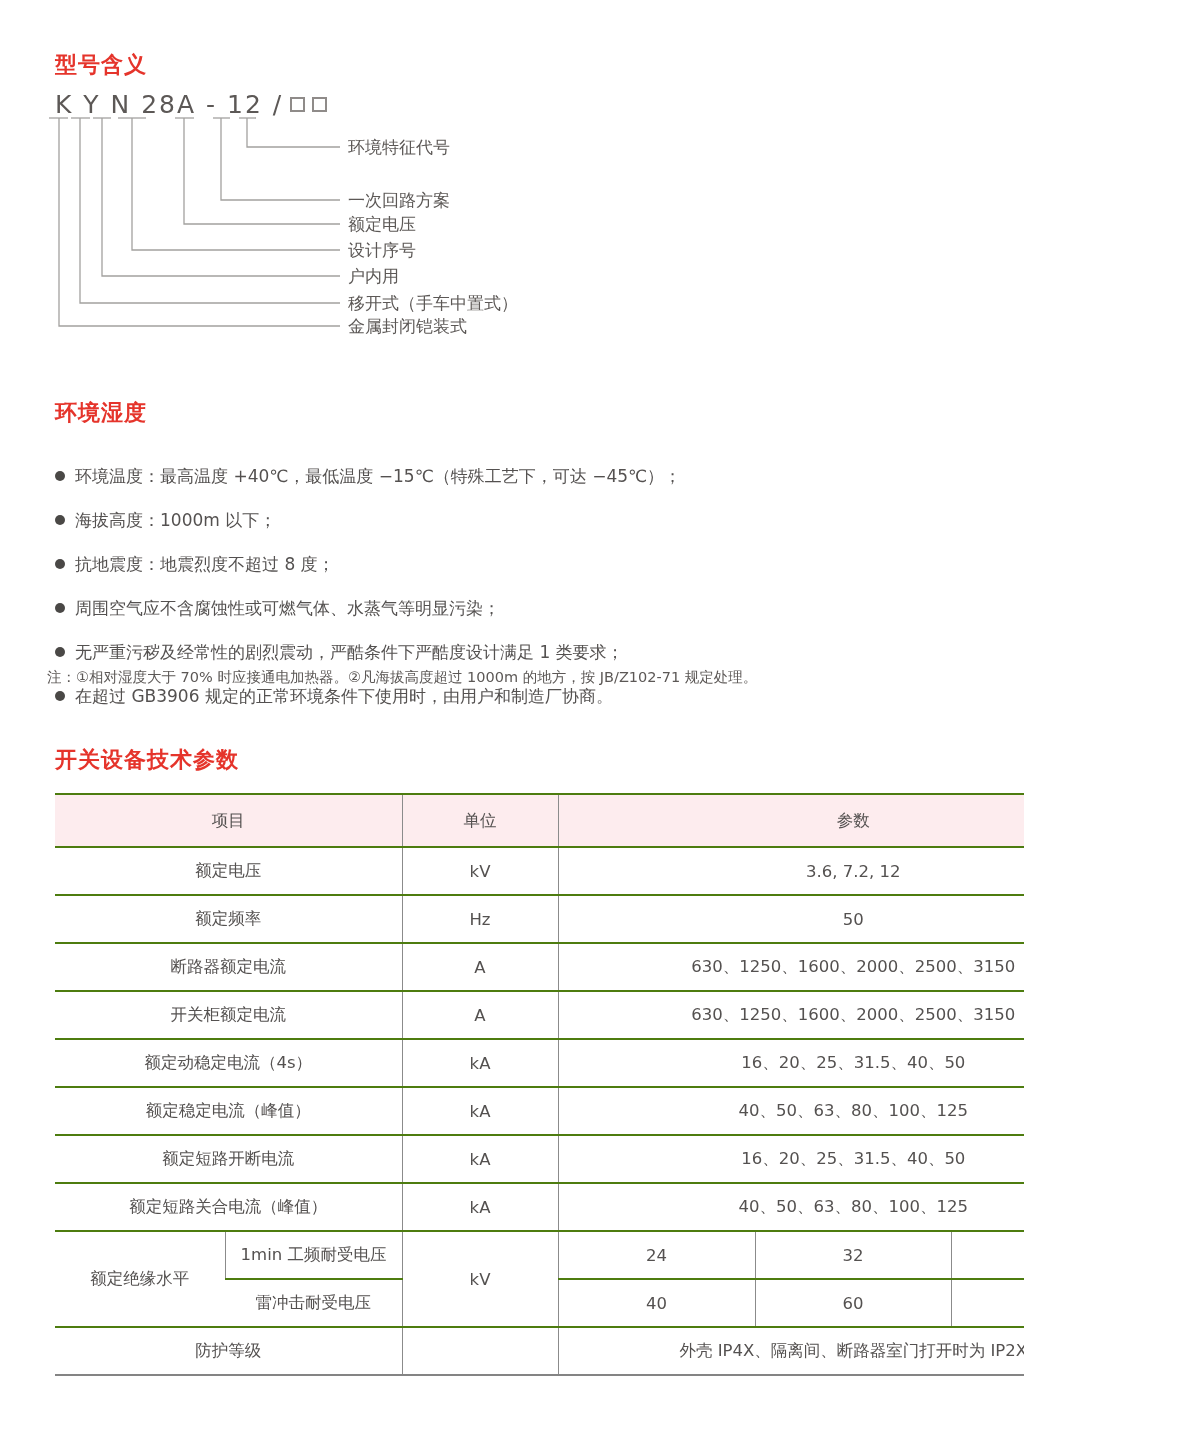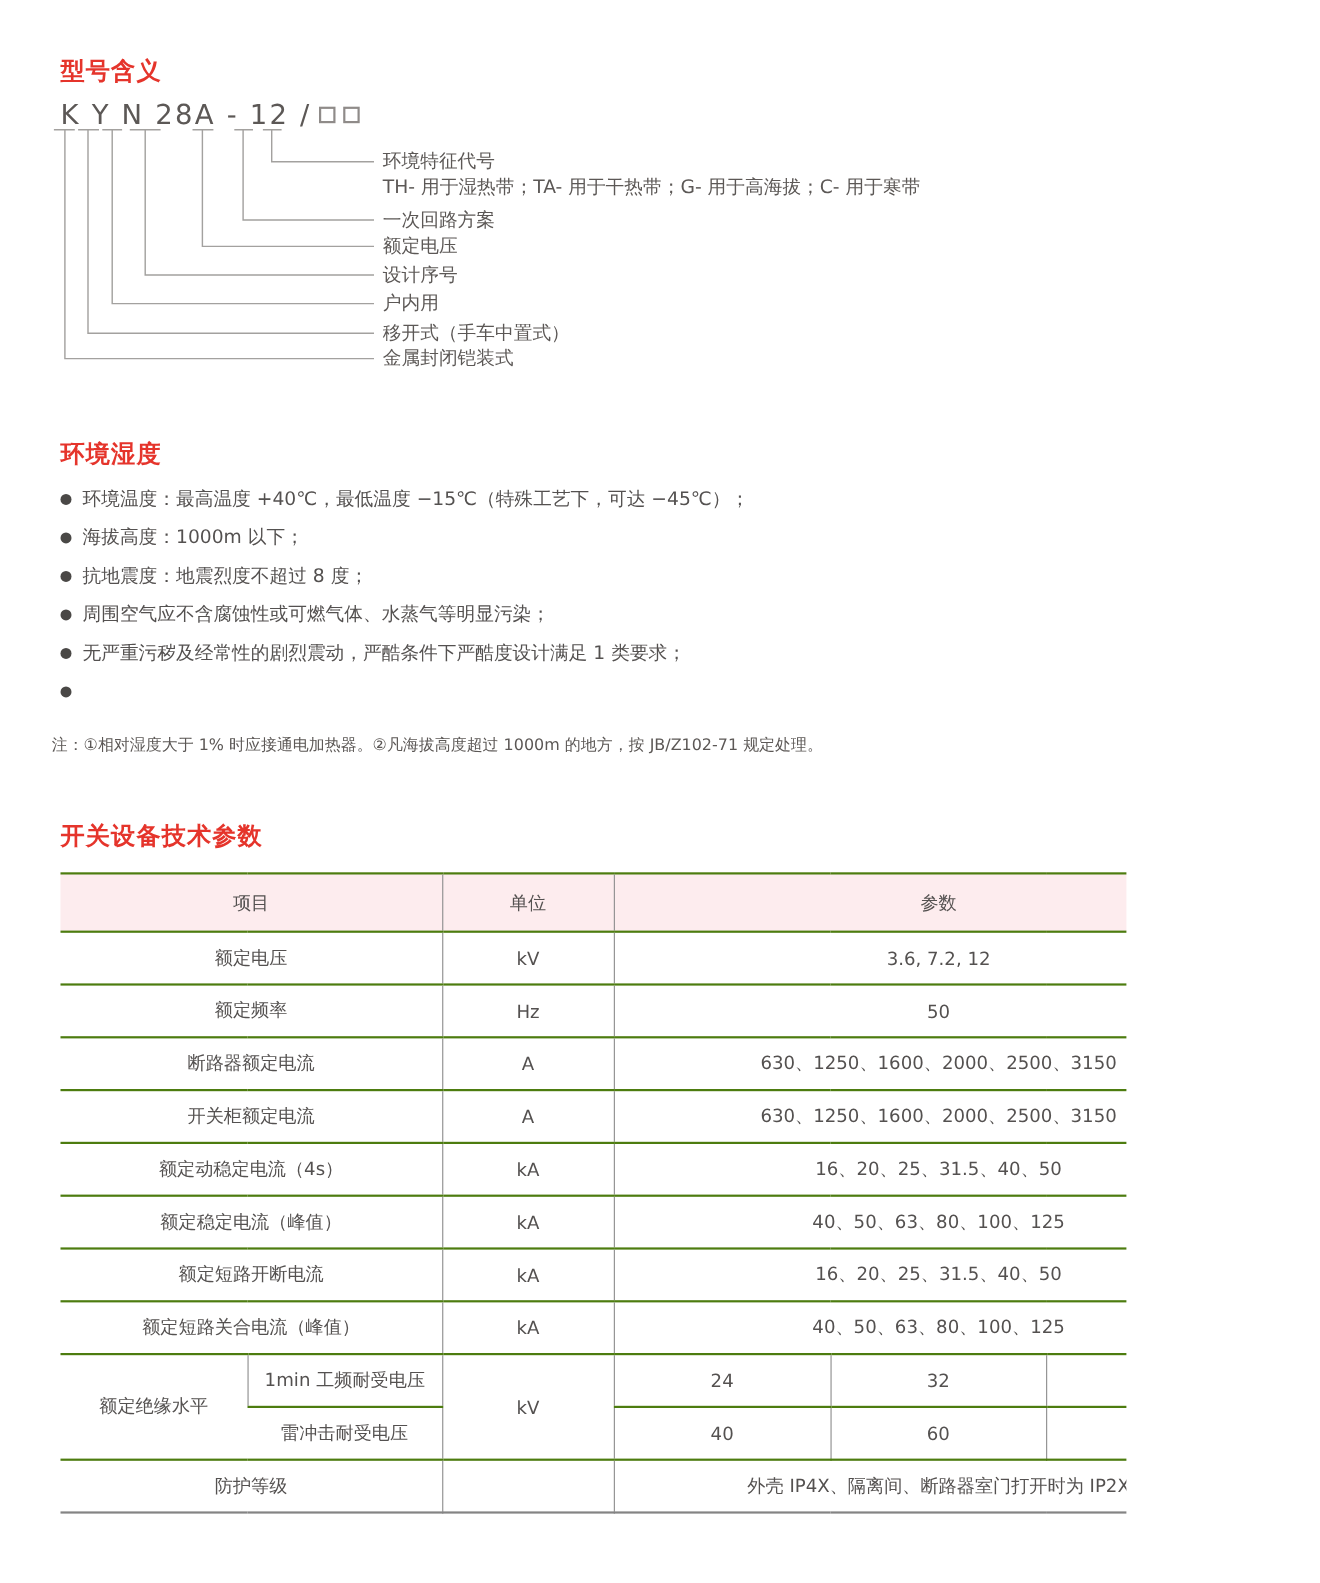--- a/index.html
+++ b/index.html
@@ -33,21 +33,21 @@
     display: inline-block; width: 15px; height: 15px;
     border: 2px solid #8f8b89; margin-left: 7px; vertical-align: 1px;
   }
   .diagram svg { position: absolute; left: 0; top: 0; }
   .dlabel {
     position: absolute; left: 308px;
     font-size: 17px; color: #5c5856; white-space: nowrap; line-height: 22px;
   }
   
   .bullets { position: absolute; left: 55px; top: 443px; list-style: none; }
-  .bullets li { display: flex; align-items: flex-start; margin-bottom: 13px; font-size: 17px; line-height: 22px; color: #545150; }
+  .bullets li { display: flex; align-items: flex-start; margin-bottom: 13px; font-size: 17px; line-height: 22px; color: #545150; margin-top: 22px; }
   .dot {
     flex: 0 0 auto; width: 10px; height: 10px; border-radius: 50%;
     background: #4a4846; margin: 6px 10px 0 0;
   }
   .note { position: absolute; left: 47px; top: 668px; font-size: 14.5px; color: #5c5856; }
   
   .tbl-caption { position: absolute; left: 55px; top: 764px; width: 1093px; text-align: right; font-size: 16px; color: #ef4444; }
   table.params {
     position: absolute; left: 55px; top: 793px;
     width: 1093px; border-collapse: collapse; table-layout: fixed;
@@ -96,21 +96,20 @@
         <path d="M181 28 V110 H300"></path>
         <path d="M144 28 V134 H300"></path>
         <path d="M92 28 V160 H300"></path>
         <path d="M62 28 V186 H300"></path>
         <path d="M40 28 V213 H300"></path>
         <path d="M19 28 V236 H300"></path>
       </g>
     </svg>
 
     <div class="dlabel" style="top:46px">环境特征代号</div>
-    <div class="dlabel" style="top:69px">TH- 用于湿热带；TA- 用于干热带；G- 用于高海拔；C- 用于寒带</div>
     <div class="dlabel" style="top:99px">一次回路方案</div>
     <div class="dlabel" style="top:123px">额定电压</div>
     <div class="dlabel" style="top:149px">设计序号</div>
     <div class="dlabel" style="top:175px">户内用</div>
     <div class="dlabel" style="top:202px">移开式（手车中置式）</div>
     <div class="dlabel" style="top:225px">金属封闭铠装式</div>
   </div>
 
   <h2 class="sec-title" style="top:398px">环境湿度</h2>
 
@@ -130,24 +129,25 @@
     <li>
         <span class="dot"></span>
         <span>周围空气应不含腐蚀性或可燃气体、水蒸气等明显污染；</span>
       </li>
     <li>
         <span class="dot"></span>
         <span>无严重污秽及经常性的剧烈震动，严酷条件下严酷度设计满足 1 类要求；</span>
       </li>
     <li>
         <span class="dot"></span>
+        <span>在超过 GB3906 规定的正常环境条件下使用时，由用户和制造厂协商。</span>
       </li>
   </ul>
 
-  <p class="note">注：①相对湿度大于 1% 时应接通电加热器。②凡海拔高度超过 1000m 的地方，按 JB/Z102-71 规定处理。</p>
+  <p class="note">注：①相对湿度大于 70% 时应接通电加热器。②凡海拔高度超过 1000m 的地方，按 JB/Z102-71 规定处理。</p>
 
   <h2 class="sec-title" style="top:745px">开关设备技术参数</h2>
   <div class="tbl-caption">表 1</div>
 
   <table class="params">
     <colgroup>
       <col style="width:170px">
         <col style="width:177px">
         <col style="width:156px">
       <col style="width:197px">

